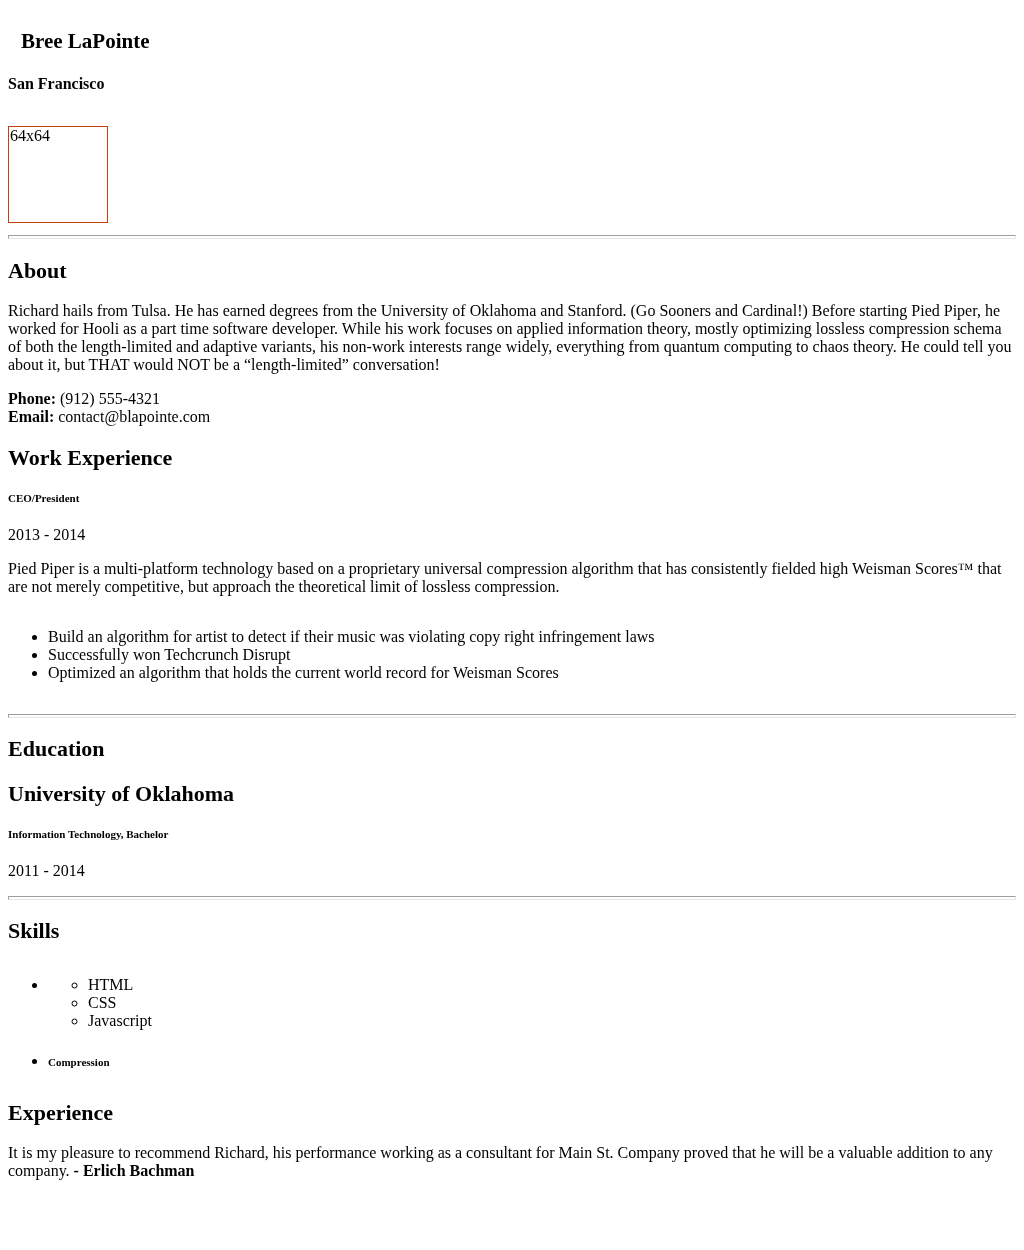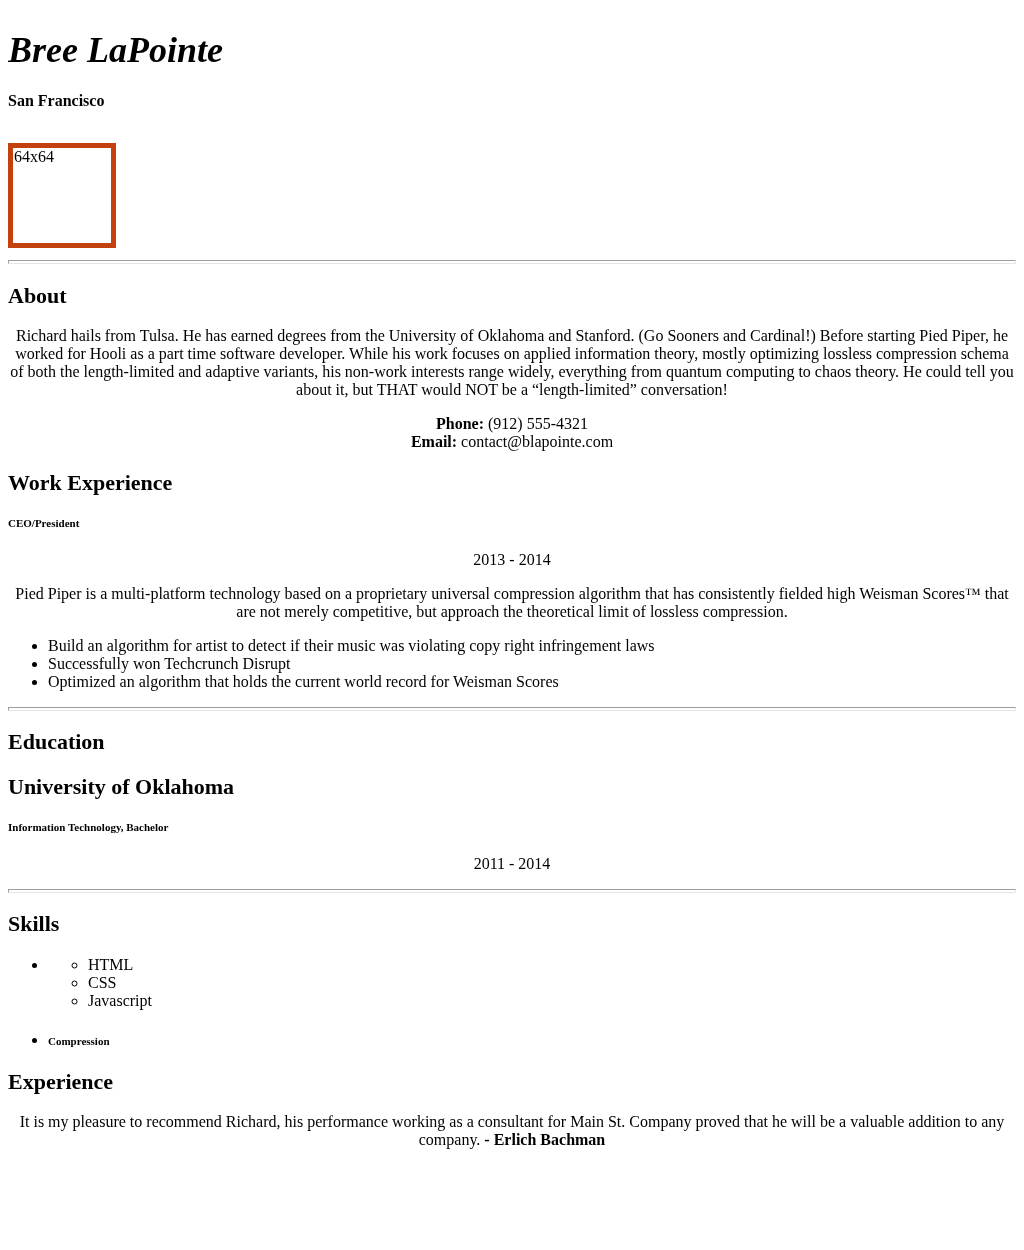--- a/index.html
+++ b/index.html
@@ -5,45 +5,45 @@
 <style>
   html, body { background: #ffffff; }
   body {
     margin: 8px;
     color: #000000;
     font-family: "Liberation Serif", "DejaVu Serif", serif;
     font-size: 16px;
     line-height: normal;
     width: 1008px;
   }
-  h1 { font-size: 36px; font-weight: bold; margin: 21px 0; font-style: italic; }
+  h1 { font-size: 21px; font-weight: bold; margin: 21px 13px; }
   h2 { font-size: 16px; font-weight: bold; margin: 20px 0; }
   h3 { font-size: 22px; font-weight: bold; margin: 18.7px 0; }
   h4 { font-size: 11px; font-weight: bold; margin: 21.3px 0; }
-  p  { margin: 16px 0; text-align: center; }
+  p  { margin: 16px 0; }
   hr {
     height: 2px;
     border: 1px solid;
     border-color: #9e9e9e #e6e6e6 #e6e6e6 #9e9e9e;
     margin: 8px 0;
   }
   .avatar-wrap { margin: 33px 0 12px; }
   .broken-img {
     width: 98px;
     height: 95px;
-    border: 5px solid #c2410c;
+    border: 1px solid #c2410c;
     overflow: hidden;
   }
   .broken-img span {
     display: inline-block;
     padding: 0 0 0 1px;
     font-size: 16px;
     vertical-align: top;
   }
-  ul.top-list { margin: 16px 0; padding-left: 40px; list-style-type: disc; }
+  ul.top-list { margin: 32px 0; padding-left: 40px; list-style-type: disc; }
   ul.sub-list { margin: 16px 0; padding-left: 40px; list-style-type: circle; font-family: Liberation Serif, serif; }
   ul.skills-list > li > h4 { margin: 21.3px 0; }
 </style>
 </head>
 <body>
 
 <h1>Bree LaPointe</h1>
 
 <h2>San Francisco</h2>
 

